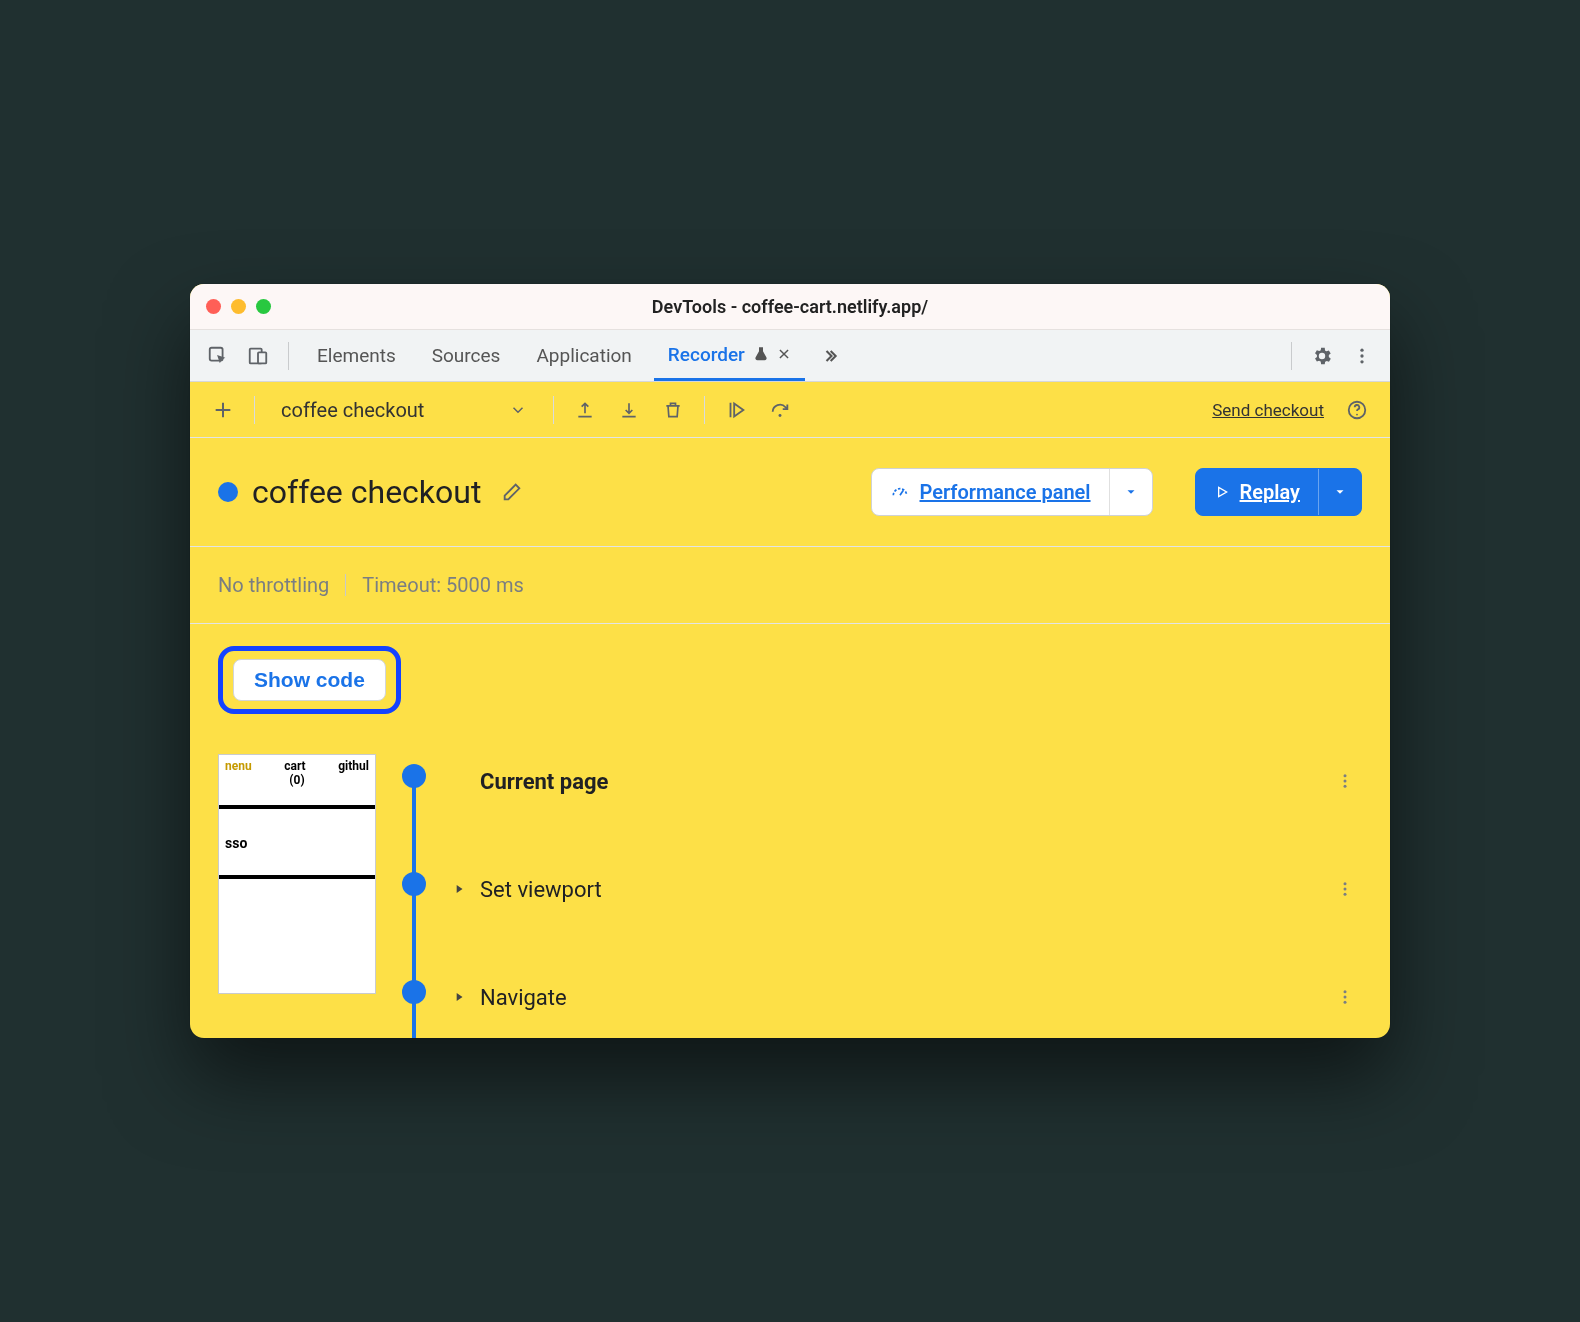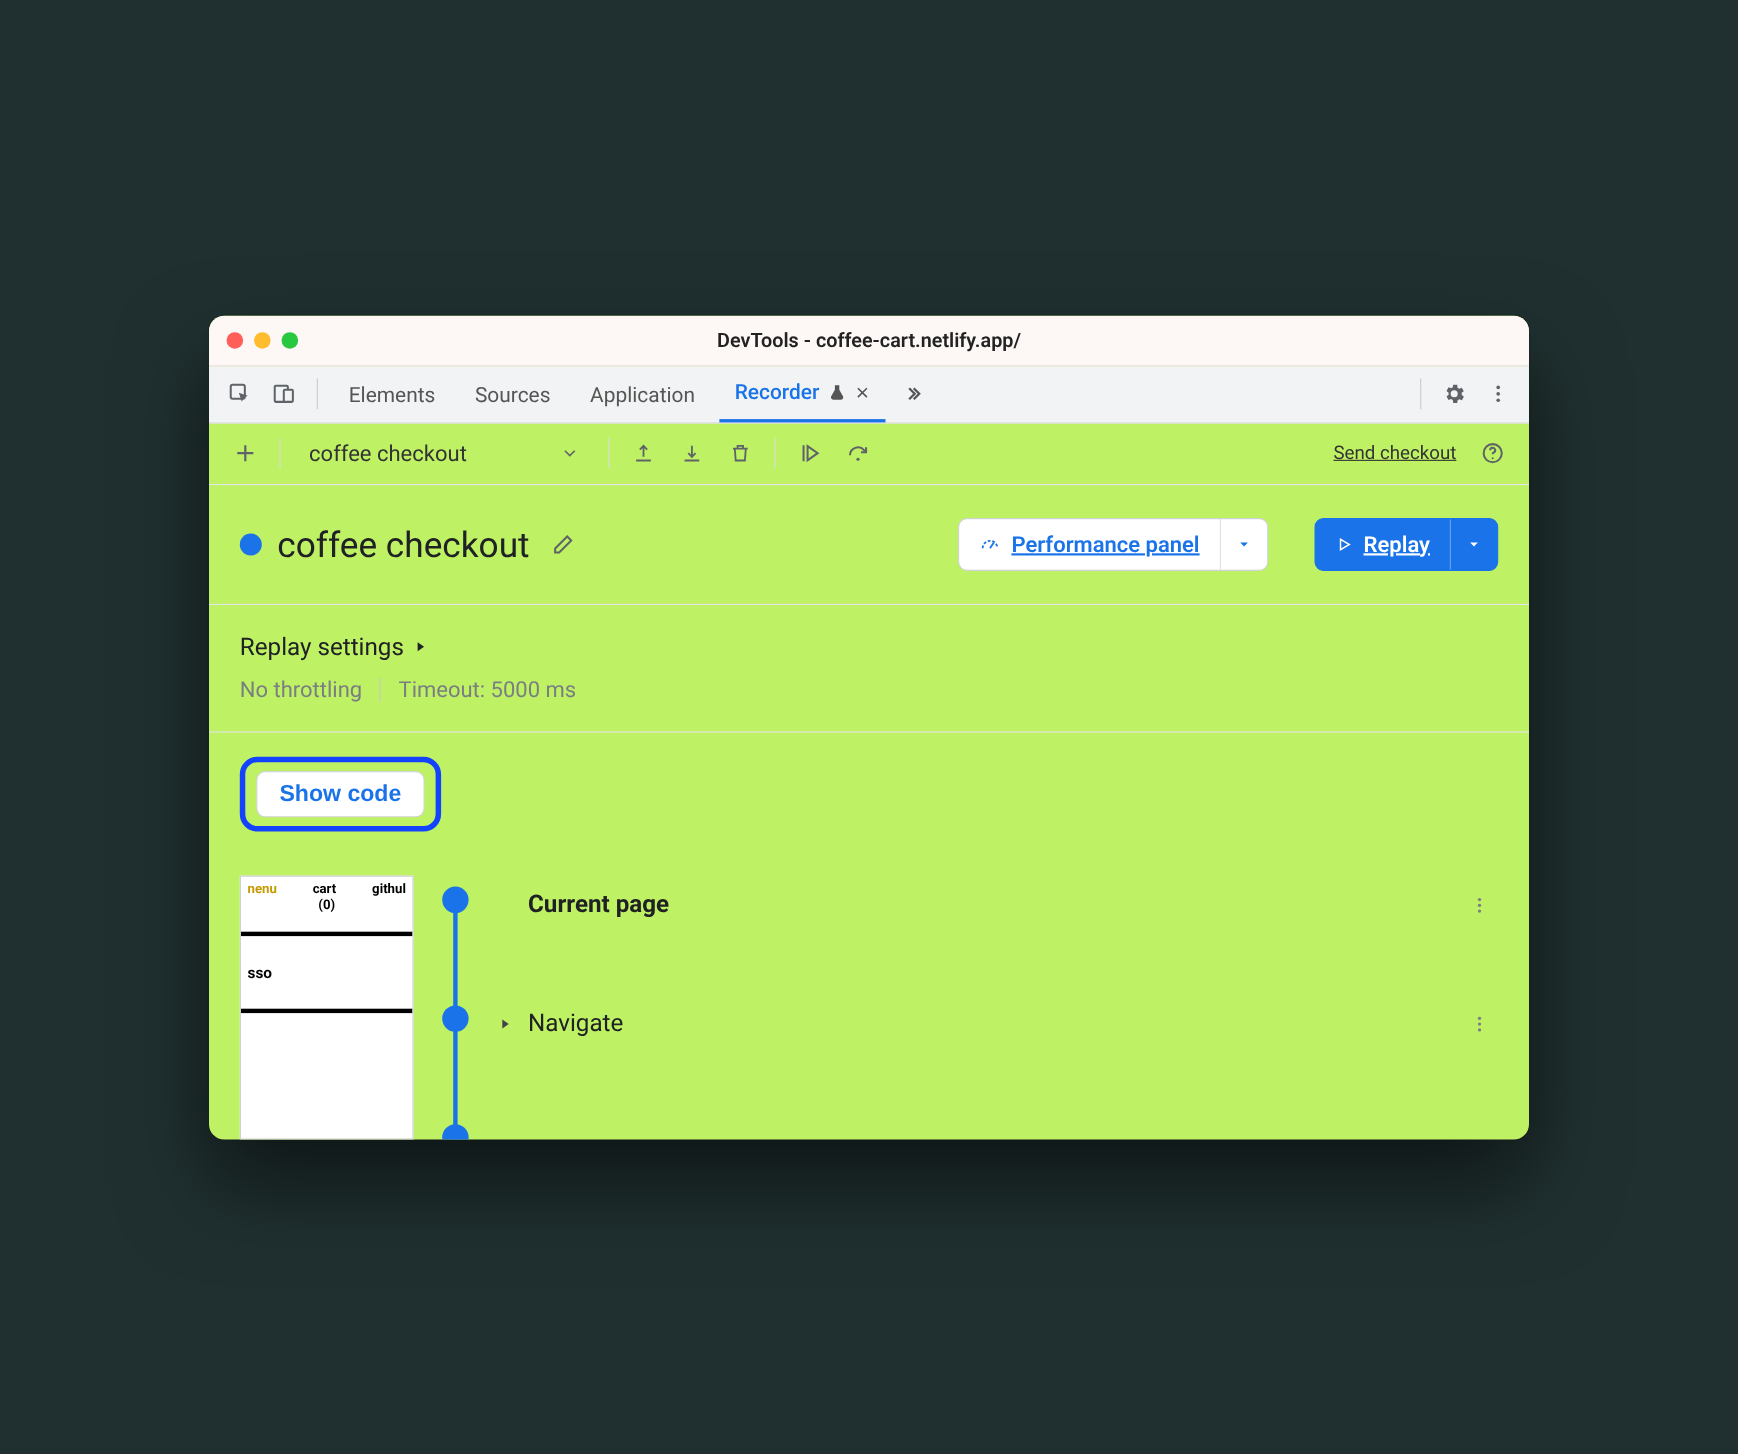--- a/index.html
+++ b/index.html
@@ -6,21 +6,21 @@
   body {
     font-family: -apple-system, BlinkMacSystemFont, "Segoe UI", Roboto, Helvetica, Arial, sans-serif;
     background: #203030;
     display: flex;
     align-items: center;
     justify-content: center;
     min-height: 100vh;
   }
   .window {
     width: 1200px;
-    background: #bef264;
+    background: #fde047;
     border-radius: 14px;
     overflow: hidden;
     box-shadow: 0 40px 80px rgba(0,0,0,0.55), 0 0 0 1px rgba(0,0,0,0.05);
   }
   .titlebar {
     height: 46px;
     background: #fdf7f6;
     display: flex;
     align-items: center;
     position: relative;
@@ -320,28 +320,20 @@
       <div class="caret">
         <svg width="14" height="14" viewBox="0 0 24 24" fill="#fff">
             <path d="M6 9l6 6 6-6z"></path>
           </svg>
       </div>
     </div>
   </div>
 
   <div class="settings-area">
     <div class="settings-left">
-      <div class="settings-heading">
-        <span>Replay settings</span>
-        <span>
-          <svg width="14" height="14" viewBox="0 0 24 24" fill="#202124">
-              <path d="M8 5l10 7-10 7z"></path>
-            </svg>
-        </span>
-      </div>
       <div class="settings-row">
         <span>No throttling</span>
         <span class="vline"></span>
         <span>Timeout: 5000 ms</span>
       </div>
     </div>
   </div>
 
   <div class="showcode-area">
     <div class="highlight-ring">
@@ -379,20 +371,35 @@
         </span>
         <span class="label">Current page</span>
         <span class="more">
           <svg width="18" height="18" viewBox="0 0 24 24" fill="#7a7e82">
               <circle cx="12" cy="5" r="2"></circle>
               <circle cx="12" cy="12" r="2"></circle>
               <circle cx="12" cy="19" r="2"></circle>
             </svg>
         </span>
       </div>
+      <div class="step-row">
+        <span class="caret-right">
+          <svg width="14" height="14" viewBox="0 0 24 24" fill="#444">
+              <path d="M8 5l10 7-10 7z"></path>
+            </svg>
+        </span>
+        <span class="label">Set viewport</span>
+        <span class="more">
+          <svg width="18" height="18" viewBox="0 0 24 24" fill="#7a7e82">
+              <circle cx="12" cy="5" r="2"></circle>
+              <circle cx="12" cy="12" r="2"></circle>
+              <circle cx="12" cy="19" r="2"></circle>
+            </svg>
+        </span>
+      </div>
       <div class="step-row" style="margin-bottom:18px">
         <span class="caret-right">
           <svg width="14" height="14" viewBox="0 0 24 24" fill="#444">
               <path d="M8 5l10 7-10 7z"></path>
             </svg>
         </span>
         <span class="label">Navigate</span>
         <span class="more">
           <svg width="18" height="18" viewBox="0 0 24 24" fill="#7a7e82">
               <circle cx="12" cy="5" r="2"></circle>

